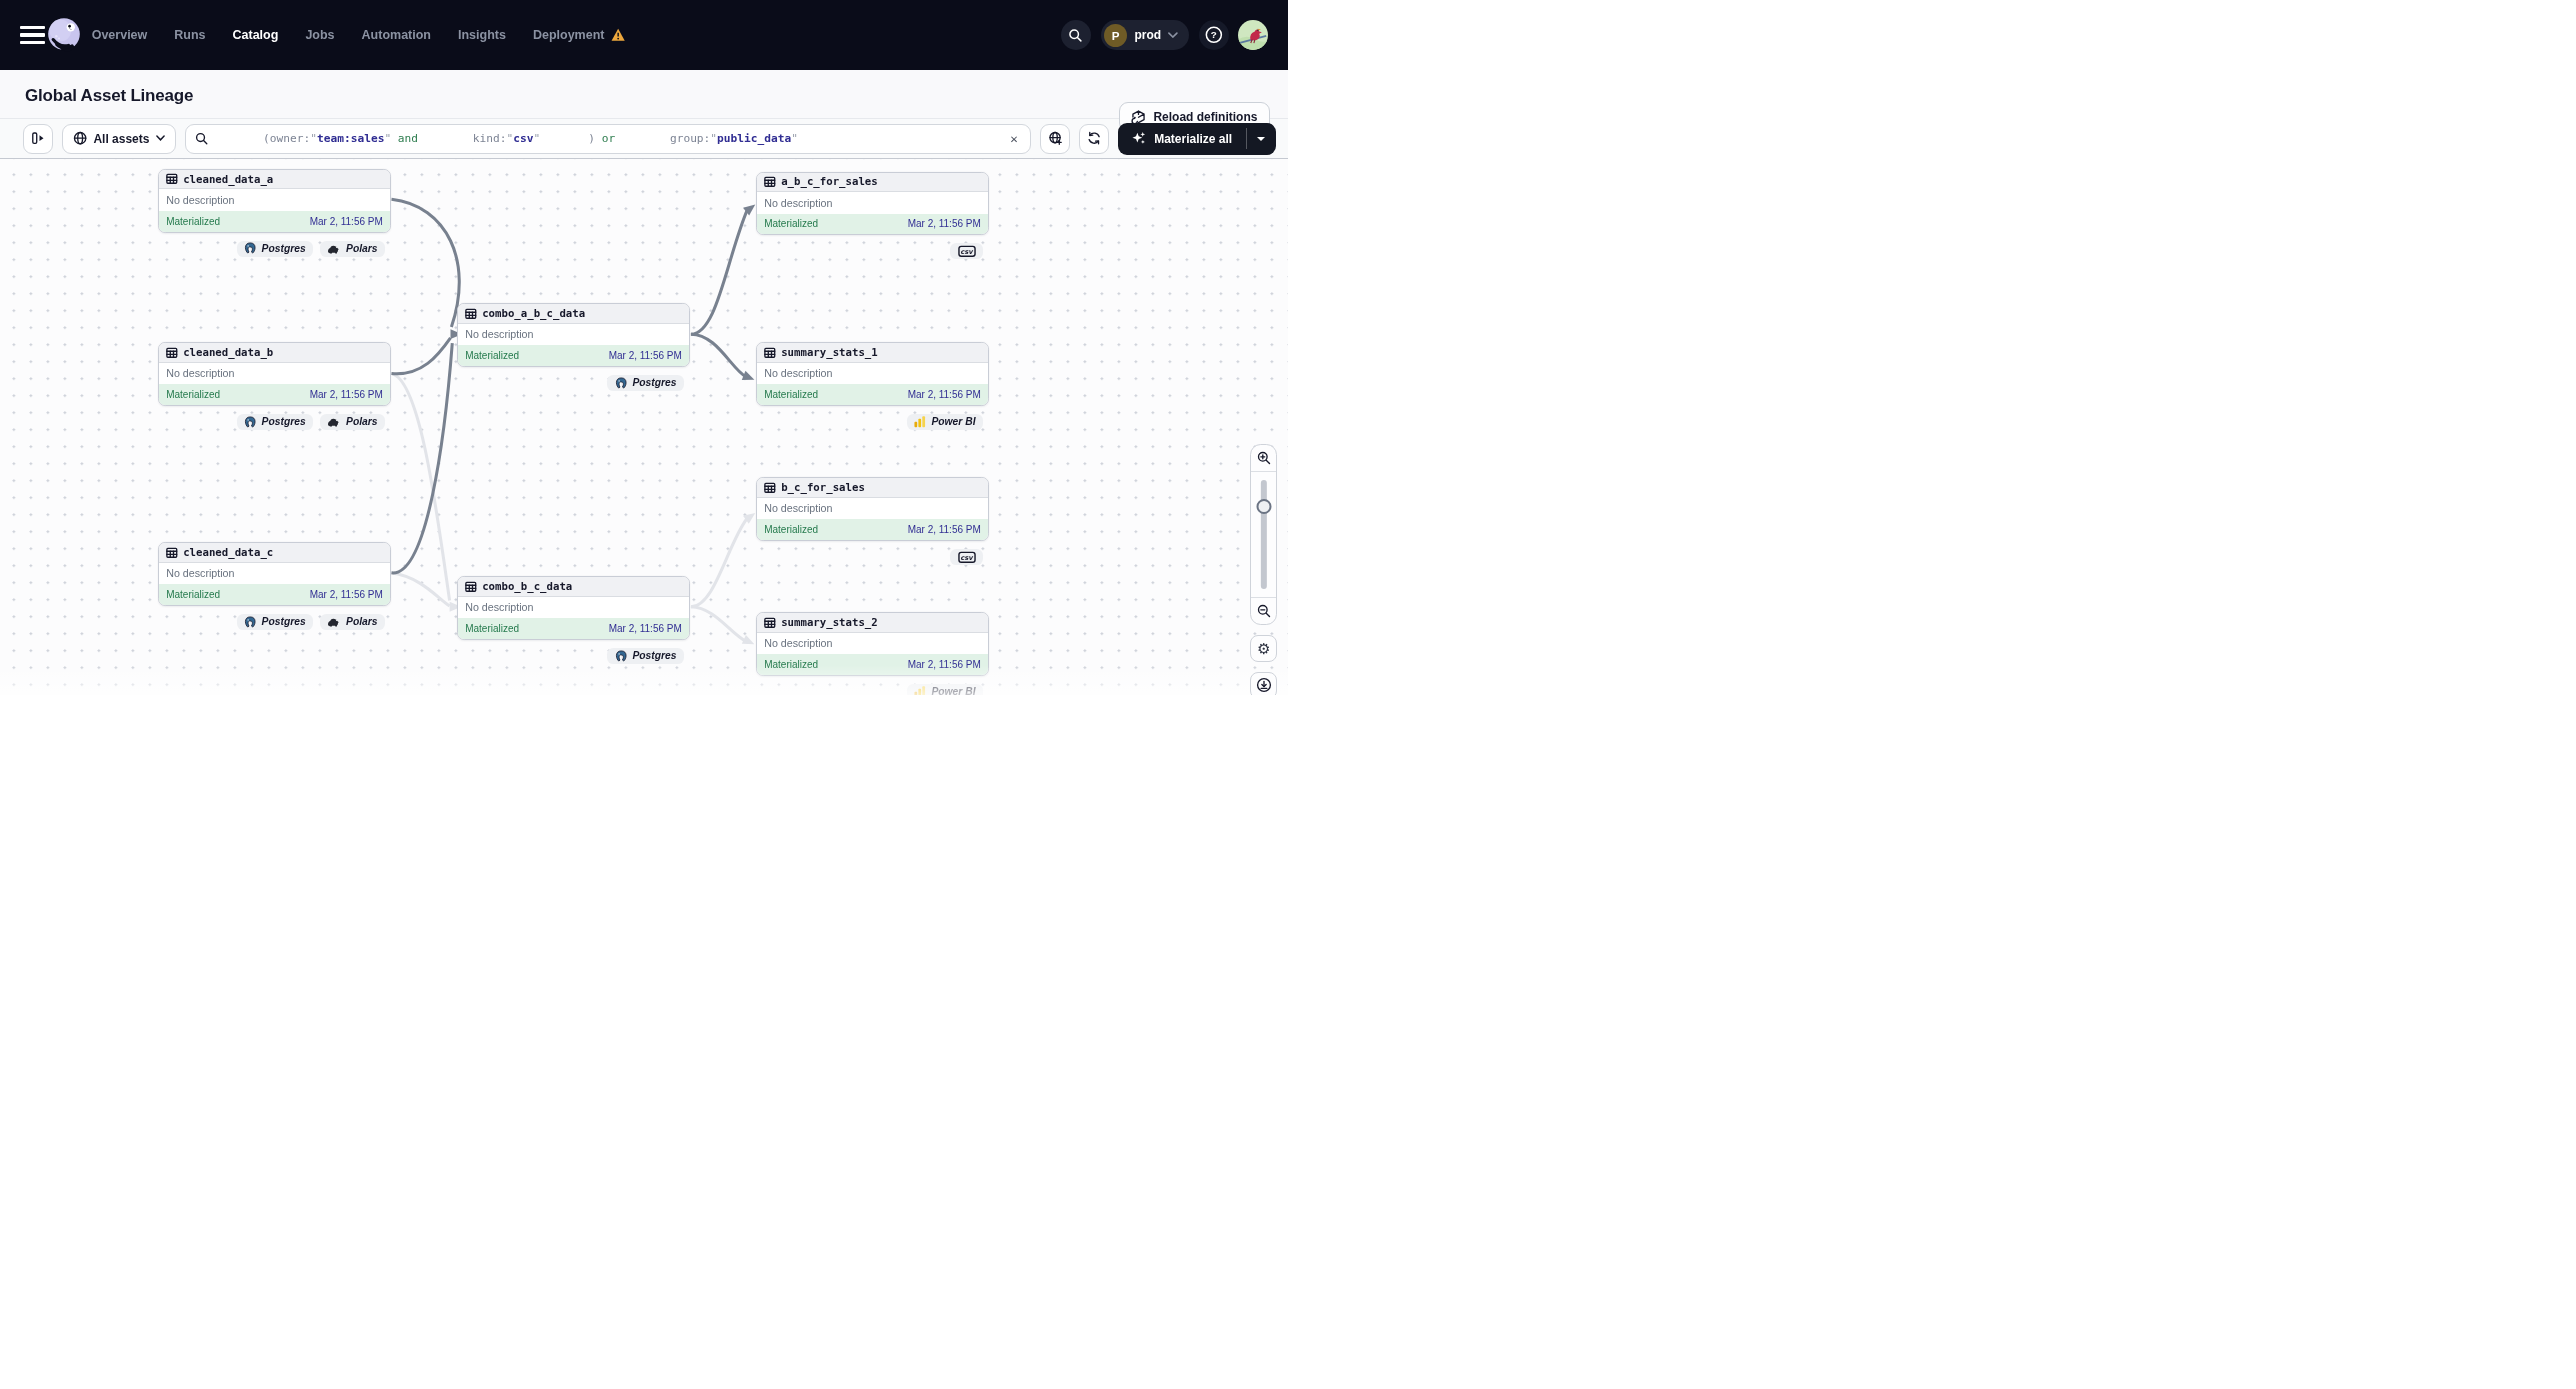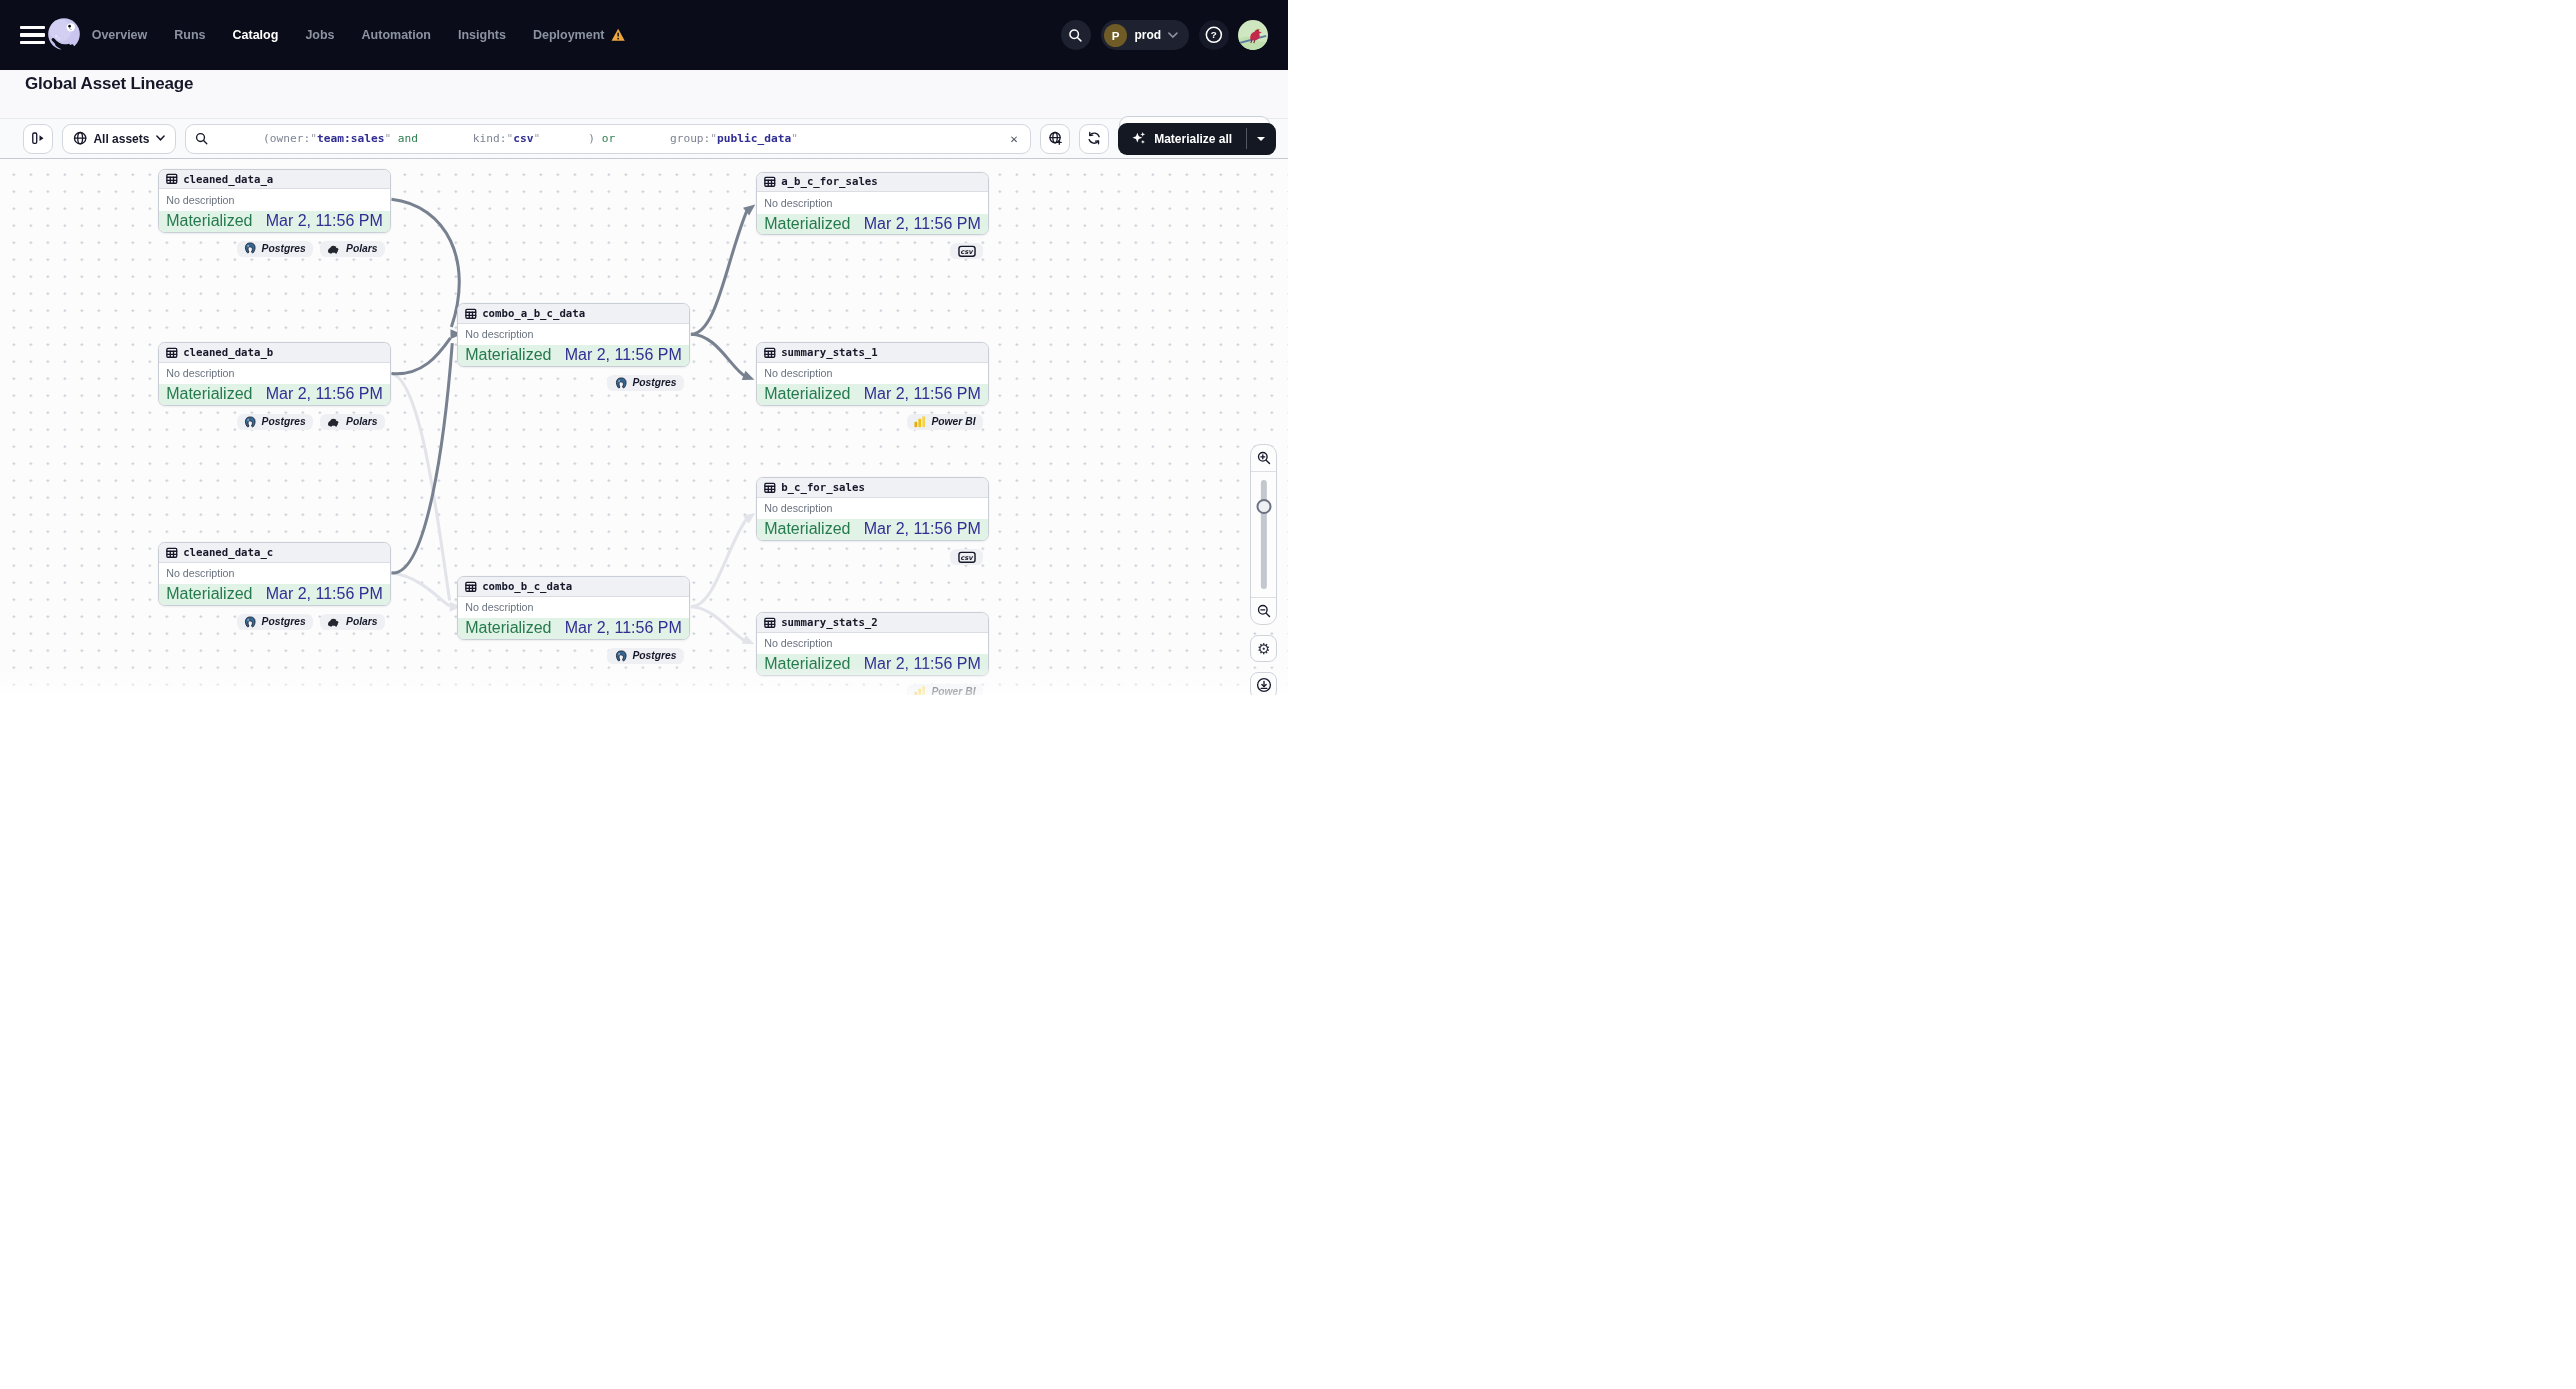--- a/index.html
+++ b/index.html
@@ -16,21 +16,21 @@
   .nav-item.active { color:#ffffff; }
   .nav-spacer { flex:1; }
   .nav-right { display:flex; align-items:center; gap:9.8px; }
   .nav-circle { width:30px; height:30px; border-radius:50%; background:#1d2130; display:flex; align-items:center; justify-content:center; cursor:pointer; }
   .env-pill { height:30px; border-radius:15px; background:#1d2130; display:flex; align-items:center; gap:7.2px; padding:0 10.7px 0 3.6px; cursor:pointer; }
   .env-initial { width:23px; height:23px; border-radius:50%; background:#6f5b26; color:#fff; font-size:11.6px; font-weight:700; display:flex; align-items:center; justify-content:center; }
   .env-name { color:#fff; font-size:12px; font-weight:600; }
   .avatar { width:30px; height:30px; border-radius:50%; overflow:hidden; cursor:pointer; }
 
   
-  .page-header { height:49px; background:#f9f9fb; border-bottom:0.9px solid #e7e9ed; display:flex; padding:4px 18px 0 25px; }
+  .page-header { height:49px; background:#f9f9fb; border-bottom:0.9px solid #e7e9ed; display:flex; align-items:center; padding:4px 18px 0 25px; }
   .page-title { font-size:17px; font-weight:700; color:#16182a; letter-spacing:-0.2px; }
   .hdr-spacer { flex:1; }
   .reload-btn { height:30px; border:0.9px solid #ccd1d8; border-radius:9px; background:#fdfdfe; display:flex; align-items:center; gap:7.2px; padding:0 11.6px; font-size:12px; font-weight:600; color:#16182a; cursor:pointer;margin-top:42px; }
 
   
   .toolbar { height:40px; background:#f9fafb; border-bottom:1.3px solid #c5c9d1; display:flex; align-items:center; padding:0 12.5px 0 23px; gap:9px; }
   .tb-btn { height:30px; min-width:30px; border:0.9px solid #d3d7dd; border-radius:9px; background:#fff; display:flex; align-items:center; justify-content:center; cursor:pointer; }
   .scope-btn { padding:0 9.8px; gap:6.3px; font-size:12px; font-weight:600; color:#16182a; }
   .search-box { flex:1; height:30px; border:0.9px solid #d3d7dd; border-radius:9px; background:#fff; display:flex; align-items:center; gap:7.2px; padding:0 9px; font-family:"DejaVu Sans Mono", monospace; font-size:11.2px; white-space:pre; cursor:text; }
   .q-key   { color:#7d8494;margin-left:48px; }
@@ -54,21 +54,21 @@
   .edge-strong { stroke:#78818f; stroke-width:3.4; fill:none; }
   .edge-muted  { stroke:#e2e4e9; stroke-width:3.4; fill:none; }
   .arrow-strong { fill:#78818f; } .arrow-muted { fill:#e2e4e9; }
 
   .node { position:absolute; width:233px; }
   .card { border:0.9px solid #c9cdd6; border-radius:7.2px; background:#fff; overflow:hidden;
           box-shadow:0 0.9px 1.8px rgba(20,24,40,.07); cursor:pointer; }
   .n-header { height:19.7px; background:#f0f1f4; border-bottom:0.9px solid #dadde2; display:flex; align-items:center; gap:5.4px; padding:0 7.2px; }
   .n-name { font-family:"DejaVu Sans Mono", monospace; font-size:10.7px; font-weight:700; color:#16182a; }
   .n-body { height:21.5px; display:flex; align-items:center; padding:0 7.2px; font-size:10.7px; color:#69727f; background:#fff; }
-  .n-footer { height:20.6px; background:#e1f2e7; display:flex; align-items:center; justify-content:space-between; padding:0 7.2px; font-size:16px; }
+  .n-footer { height:20.6px; background:#e1f2e7; display:flex; align-items:center; justify-content:space-between; padding:0 7.2px; font-size:10px; }
   .n-status { color:#257a4d; }
   .n-time { color:#312e93; }
   .tags { margin-top:8px; display:flex; justify-content:flex-end; gap:7.2px; padding-right:6.3px; }
   .tag { height:16px; background:#eef0f3; border-radius:6.3px; display:flex; align-items:center; gap:5.4px; padding:0 7.2px; font-size:10.3px; font-weight:700; color:#16182a; cursor:pointer;font-style:italic; }
 
   
   .view-controls { position:absolute; right:10.7px; top:285px; width:27px; }
   .zoom-panel { background:#fdfdfe; border:0.9px solid #cfd3da; border-radius:10.7px; height:181px; display:flex; flex-direction:column; align-items:center; }
   .zp-btn { height:27px; width:100%; display:flex; align-items:center; justify-content:center; cursor:pointer; }
   .zp-top { border-bottom:0.9px solid #dcdfe4; } .zp-bot { border-top:0.9px solid #dcdfe4; }

